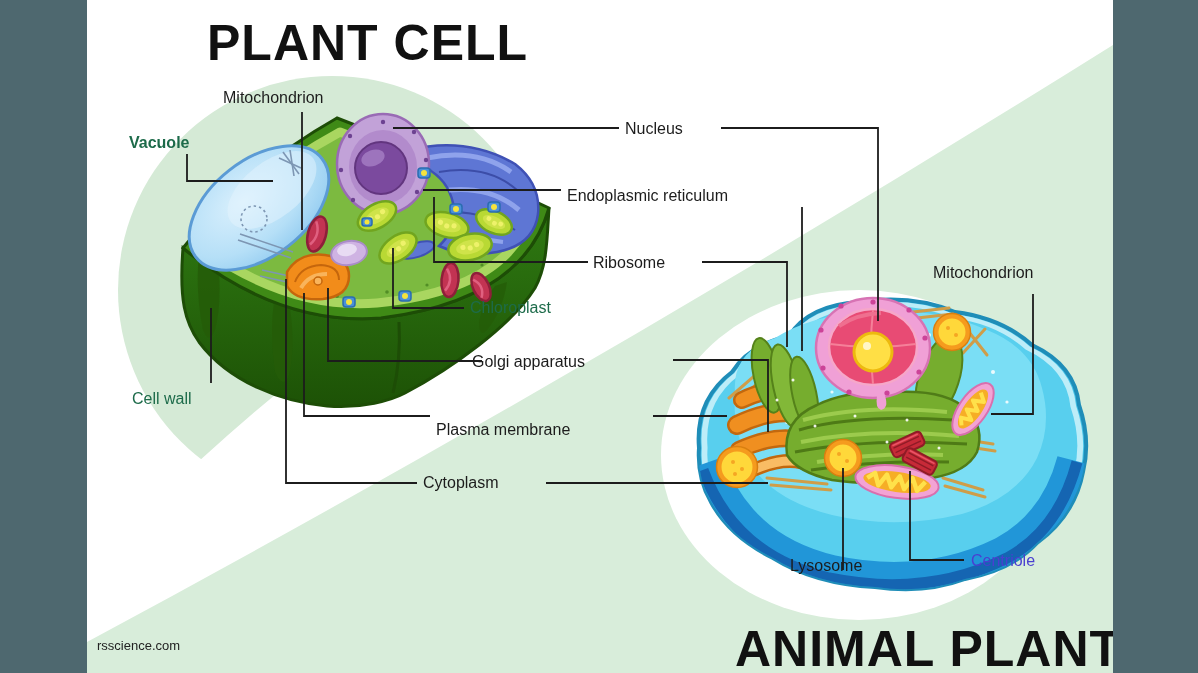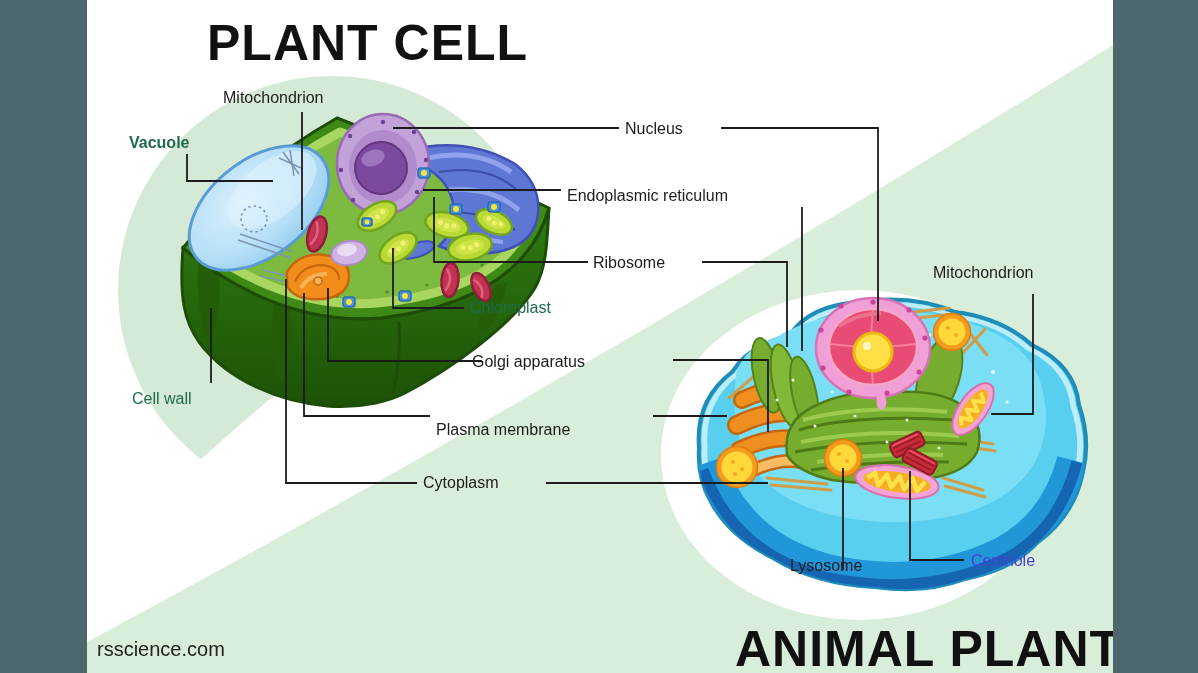--- a/index.html
+++ b/index.html
@@ -8,21 +8,21 @@
   }
   *{margin:0;padding:0;box-sizing:border-box;}
   body{font-family:"Liberation Sans",sans-serif;}
   .stage{position:relative;width:1198px;height:673px;background:var(--frame-gray);overflow:hidden;}
   .content{position:absolute;left:87px;top:0;width:1026px;height:673px;background:#ffffff;overflow:hidden;}
   .content svg{position:absolute;left:0;top:0;}
   .lbl{position:absolute;font-size:16px;line-height:27px;color:var(--label-text);white-space:nowrap;}
   .lbl.green{color:var(--label-green);}
   .lbl.blue{color:var(--label-blue);}
   .title{position:absolute;font-size:50px;font-weight:bold;letter-spacing:1px;color:#111;white-space:nowrap;}
-  .watermark{position:absolute;left:10px;top:638px;font-size:20px;color:#222;}
+  .watermark{position:absolute;left:10px;top:638px;font-size:13px;color:#222;}
 </style>
 </head>
 <body>
 
 <div class="stage">
   <div class="content">
 
     <svg width="1026" height="673" viewBox="0 0 1026 673">
       <defs>
         <radialGradient id="vacGrad" cx="45%" cy="35%" r="75%">

